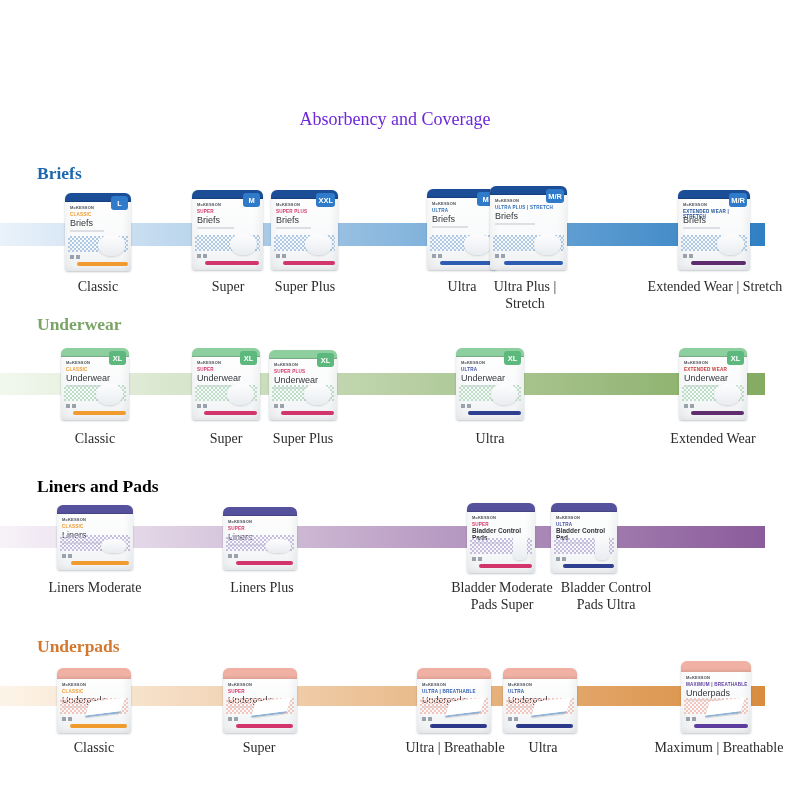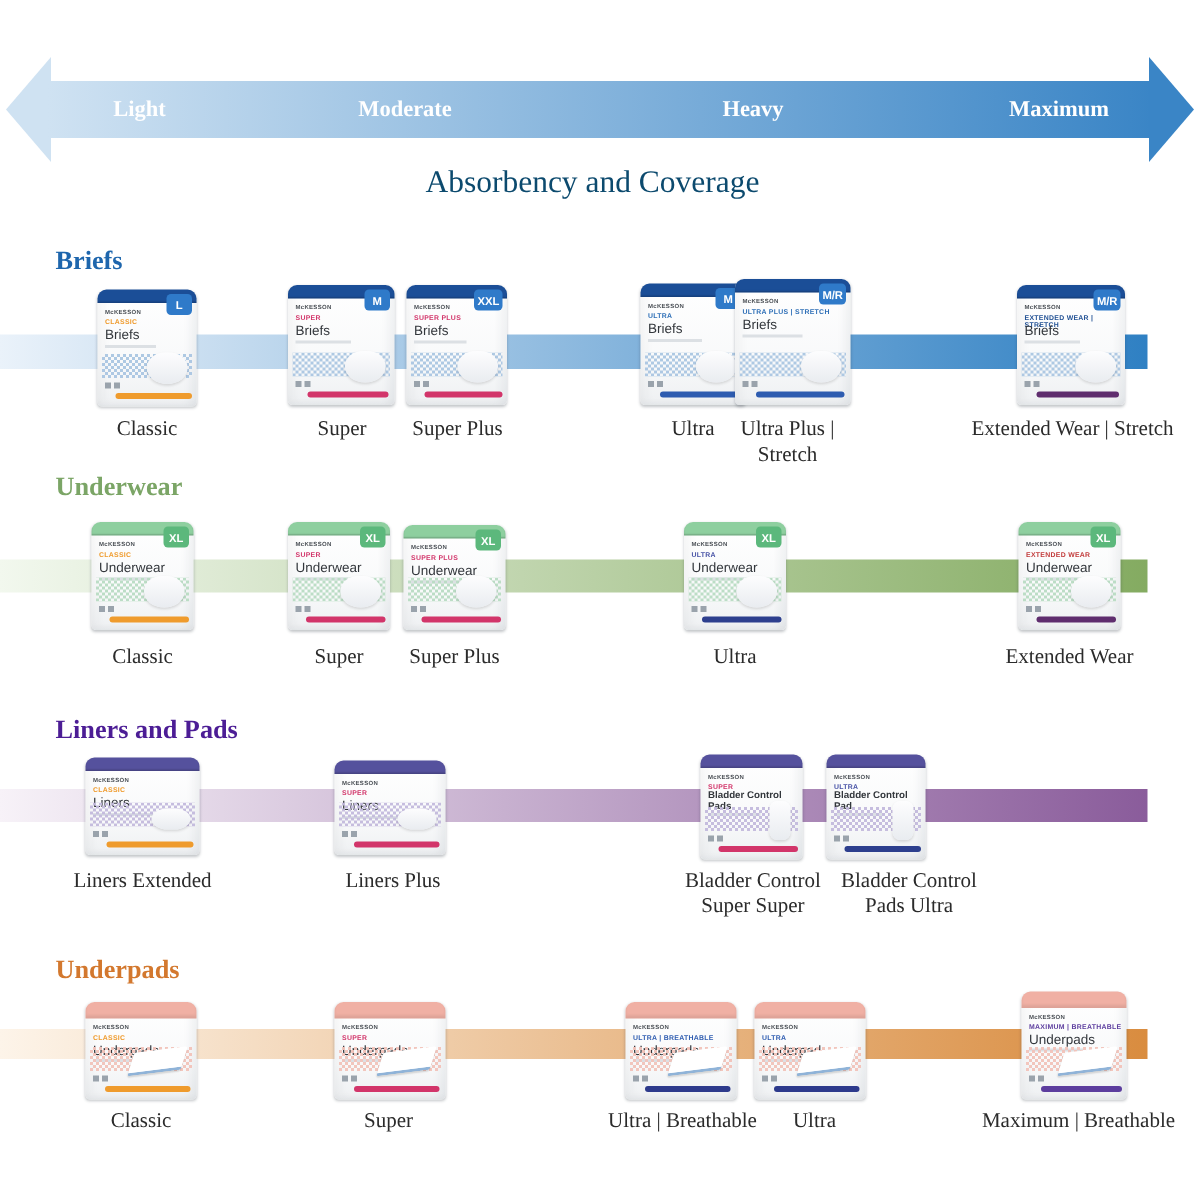--- a/index.html
+++ b/index.html
@@ -11,21 +11,21 @@
   .arrow-body{position:absolute;left:32px;right:32px;top:16px;height:38px;
               background:linear-gradient(90deg,var(--c1),var(--c2));}
   .arrow-head{position:absolute;width:0;height:0;top:0;}
   .arrow-head.left{left:4px;border-top:35px solid transparent;border-bottom:35px solid transparent;
                    border-right:30px solid var(--c1);}
   .arrow-head.right{right:4px;border-top:35px solid transparent;border-bottom:35px solid transparent;
                     border-left:30px solid var(--c2);}
   .scale-label{position:absolute;top:26px;transform:translateX(-50%);color:#fff;
                font-weight:bold;font-size:15px;line-height:19px;white-space:nowrap;}
   .absorbency-caption{position:absolute;top:109px;left:195px;width:400px;text-align:center;
-                      font-size:21px;color:#0c4a6e;}
+                      font-size:18px;color:#6d28d9;}
 
   
   .row-title{position:absolute;left:37px;font-weight:bold;font-size:17.5px;white-space:nowrap;}
   .band{position:absolute;left:0;width:765px;z-index:1;
         background:linear-gradient(90deg,var(--from) 0%,var(--to) 100%);}
   .p-label{position:absolute;transform:translateX(-50%);text-align:center;
            font-size:14px;line-height:16.5px;color:#2b2b2b;z-index:3;}
   .p-label.nowrap{white-space:nowrap;}
 
   
@@ -69,34 +69,25 @@
   .cat-underpads .pkg-sub{top:38px;}
   .cat-underpads .pkg-photo{width:36px;height:13px;border-radius:2px;right:8px;bottom:18px;
              transform:rotate(-7deg) skewX(-24deg);background:#ffffff;
              border-bottom:2.5px solid #8fb3d8;box-shadow:0 1px 1px rgba(0,0,0,.14);}
 </style>
 </head>
 <body>
 
 <div class="canvas">
 
-  <div class="scale-arrow" style="--c1: #cfe2f2; --c2: #3a85c6;">
-    <div class="arrow-head left"></div>
-    <div class="arrow-body"></div>
-    <div class="arrow-head right"></div>
-    <div class="scale-label" style="left:93px">Light</div>
-    <div class="scale-label" style="left:270px">Moderate</div>
-    <div class="scale-label" style="left:502px">Heavy</div>
-    <div class="scale-label" style="left:706px">Maximum</div>
-  </div>
   <div class="absorbency-caption">Absorbency and Coverage</div>
 
   <div class="row-title" style="top: 163px; color: rgb(30, 102, 173);">Briefs</div>
   <div class="row-title" style="top: 314px; color: rgb(123, 165, 102);">Underwear</div>
-  <div class="row-title" style="top: 476px; color: #4c1d95;">Liners and Pads</div>
+  <div class="row-title" style="top: 476px; color: #000000;">Liners and Pads</div>
   <div class="row-title" style="top: 636px; color: rgb(211, 120, 46);">Underpads</div>
 
   <div class="band" style="top: 223px; height: 23px; --from: #eaf2fa; --to: #2f80c3;"></div>
   <div class="band" style="top: 373px; height: 22px; --from: #f2f8ee; --to: #84ab61;"></div>
   <div class="band" style="top: 526px; height: 22px; --from: #f7f2f8; --to: #8a5c9b;"></div>
   <div class="band" style="top: 686px; height: 20px; --from: #fdf4e9; --to: #d98c3f;"></div>
 
   <div class="pkg cat-briefs" style="left: 65px; top: 193px; width: 66px; height: 78px; --top: #1b4e97; --badge: #2f7ac9; --check: #aac6e2; --line: #ef9b2d; --strip: #ef9b2d;">
     <div class="pkg-top"></div>
     <div class="pkg-badge">L</div>
@@ -339,23 +330,23 @@
     <div class="pkg-sub"></div>
     <div class="pkg-check"></div>
     <div class="pkg-photo"></div>
     <div class="pkg-units">
         <i></i>
         <i></i>
       </div>
     <div class="pkg-strip"></div>
   </div>
 
-  <div class="p-label nowrap" style="left:95px;top:580px">Liners Extended</div>
+  <div class="p-label nowrap" style="left:95px;top:580px">Liners Moderate</div>
   <div class="p-label nowrap" style="left:262px;top:580px">Liners Plus</div>
-  <div class="p-label" style="left:502px;top:580px;width:120px">Bladder Control Super Super</div>
+  <div class="p-label" style="left:502px;top:580px;width:120px">Bladder Moderate Pads Super</div>
   <div class="p-label" style="left:606px;top:580px;width:120px">Bladder Control Pads Ultra</div>
 
   <div class="pkg cat-underpads" style="left: 57px; top: 668px; width: 74px; height: 65px; --top: #f0b0a4; --check: #f2c3ba; --line: #ef9b2d; --strip: #ef9b2d;">
     <div class="pkg-top"></div>
     <div class="pkg-brand">McKESSON</div>
     <div class="pkg-line">CLASSIC</div>
     <div class="pkg-type">Underpads</div>
     <div class="pkg-sub"></div>
     <div class="pkg-check"></div>
     <div class="pkg-photo"></div>

